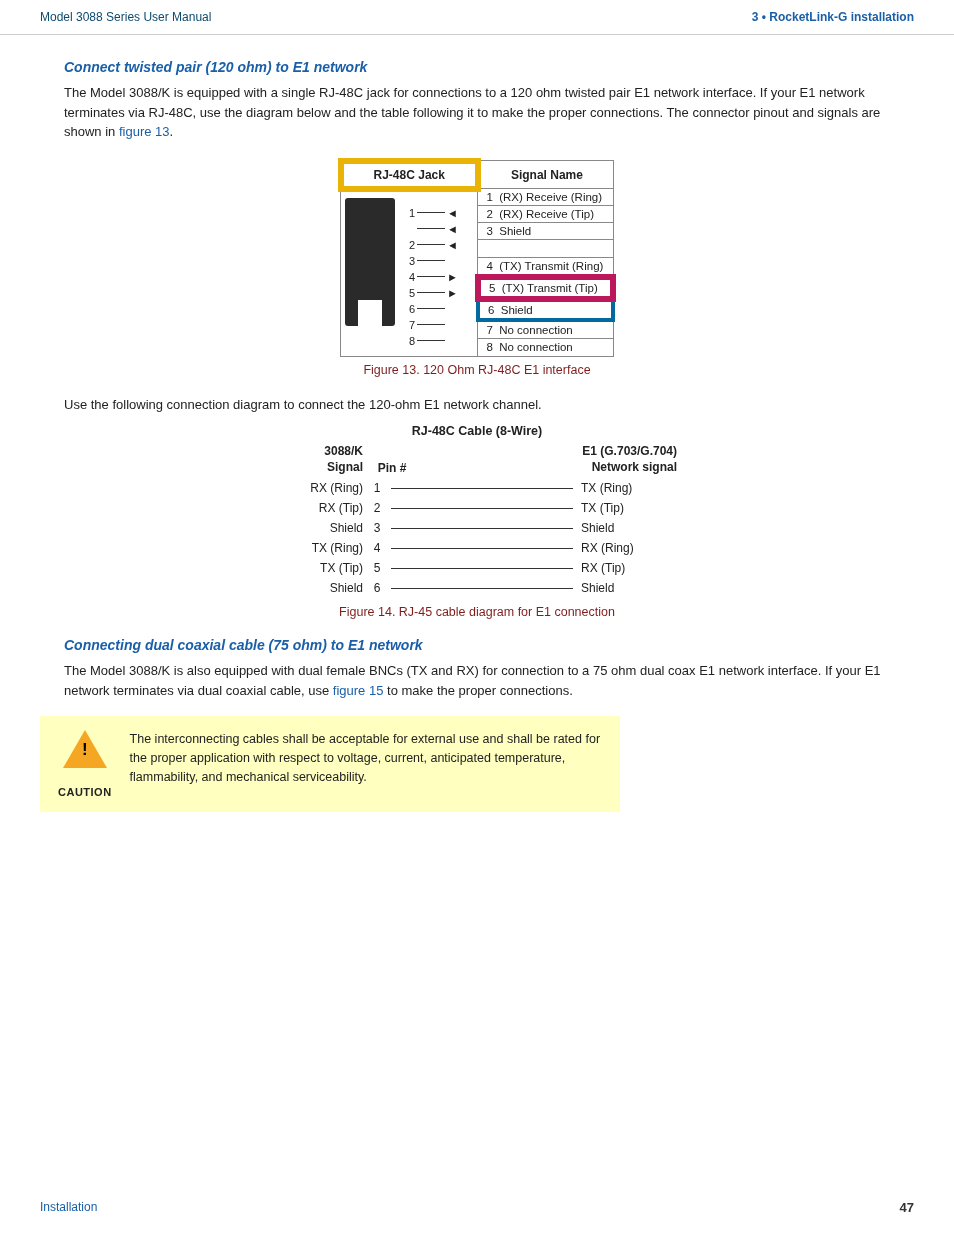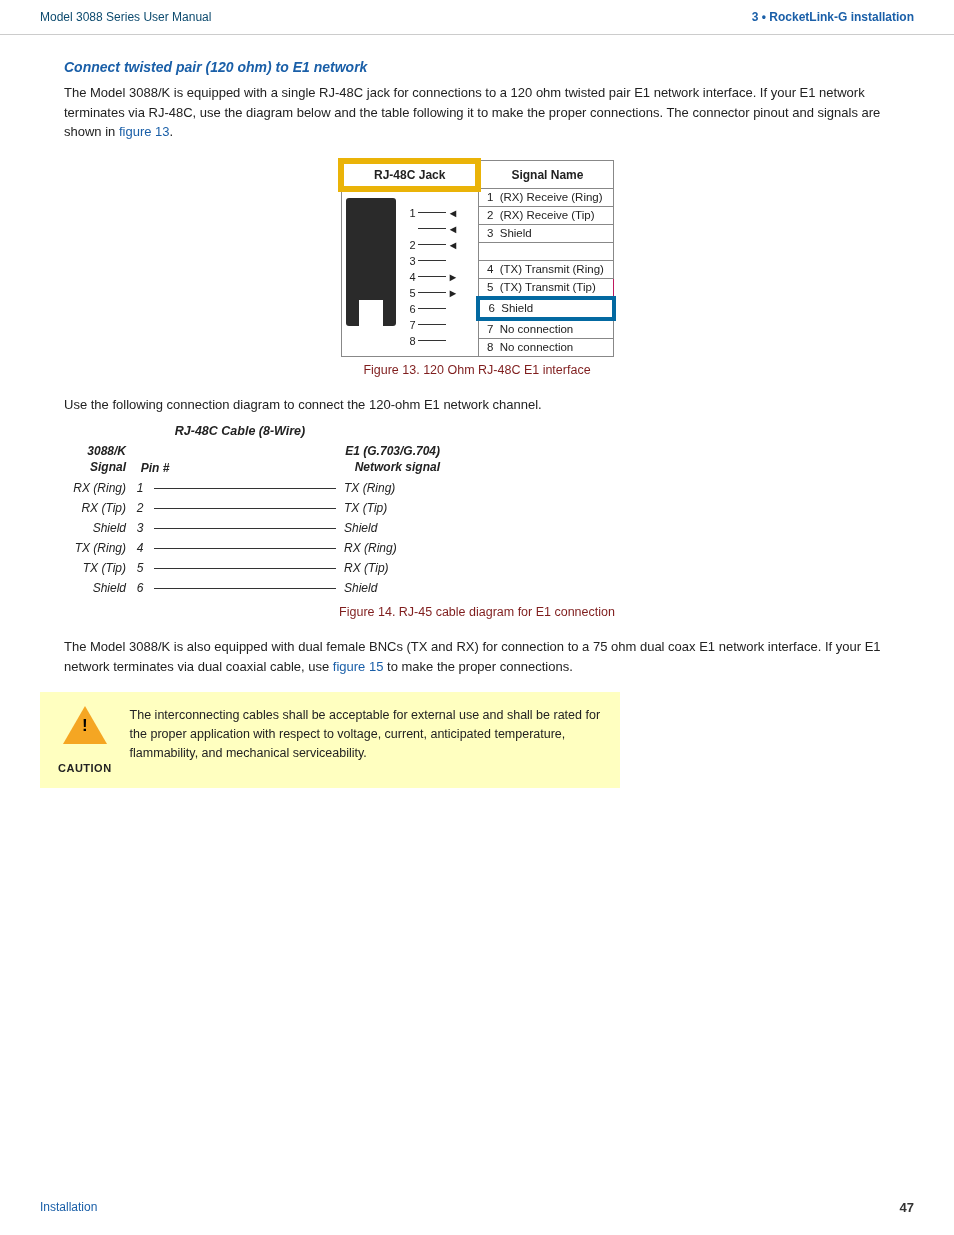--- a/index.html
+++ b/index.html
@@ -69,22 +69,22 @@
       text-align: center;
       font-size: 12.5px;
       color: #7f1d1d;
       margin-top: 6px;
       margin-bottom: 18px;
     }
 
     
     .cable-diagram-container {
       display: flex;
+      justify-content: center;
       margin: 10px 0 4px 0;
-      font-style: italic;
     }
 
     .cable-diagram {
       font-size: 12px;
       min-width: 400px;
     }
 
     .cable-title {
       text-align: center;
       font-weight: bold;
@@ -269,21 +269,21 @@
           <tr>
             <td style="border:1px solid #888; padding:2px 8px; font-size:11.5px; white-space:nowrap; vertical-align:middle;">3 &nbsp;Shield</td>
           </tr>
           <tr>
             <td style="border:1px solid #888; padding:2px 8px; font-size:11.5px; white-space:nowrap; vertical-align:middle;">&nbsp;</td>
           </tr>
           <tr>
             <td style="border:1px solid #888; padding:2px 8px; font-size:11.5px; white-space:nowrap; vertical-align:middle;">4 &nbsp;(TX) Transmit (Ring)</td>
           </tr>
           <tr>
-            <td style="border:1px solid #be185d; padding:2px 8px; font-size:11.5px; white-space:nowrap; vertical-align:middle;">5 &nbsp;(TX) Transmit (Tip)</td>
+            <td style="border:6px solid #be185d; padding:2px 8px; font-size:11.5px; white-space:nowrap; vertical-align:middle;">5 &nbsp;(TX) Transmit (Tip)</td>
           </tr>
           <tr>
             <td style="border:4px solid #0369a1; padding:2px 8px; font-size:11.5px; white-space:nowrap; vertical-align:middle;">6 &nbsp;Shield</td>
           </tr>
           <tr>
             <td style="border:1px solid #888; padding:2px 8px; font-size:11.5px; white-space:nowrap; vertical-align:middle;">7 &nbsp;No connection</td>
           </tr>
           <tr>
             <td style="border:1px solid #888; padding:2px 8px; font-size:11.5px; white-space:nowrap; vertical-align:middle;">8 &nbsp;No connection</td>
           </tr>
@@ -347,20 +347,21 @@
       <div style="width:20px; text-align:center; font-size:12px;">6</div>
       <div style="flex:1; height:1px; background:#333; margin:0 4px;"></div>
       <div style="width:100px; text-align:left; font-size:12px; padding-left:4px;">Shield</div>
     </div>
           </div>
       </div>
     </div>
 
     <div class="figure-caption">Figure 14.  RJ-45 cable diagram for E1 connection</div>
 
+    <div class="section-title mb8" style="margin-top:18px;">Connecting dual coaxial cable (75 ohm) to E1 network</div>
 
     <div class="body-text mb8">
       <span>The Model 3088/K is also equipped with dual female BNCs (TX and RX) for connection to a 75 ohm dual coax E1 network interface. If your E1 network terminates via dual coaxial cable, use</span>
       <a class="link">figure 15</a>
       <span>to make the proper connections.</span>
     </div>
 
     <div class="caution-container">
       <div class="caution-icon-area">
         <div style="position:relative; display:inline-block;">

